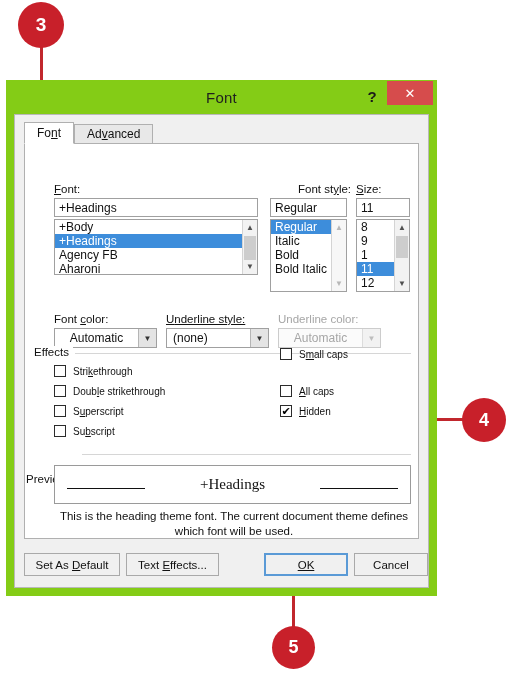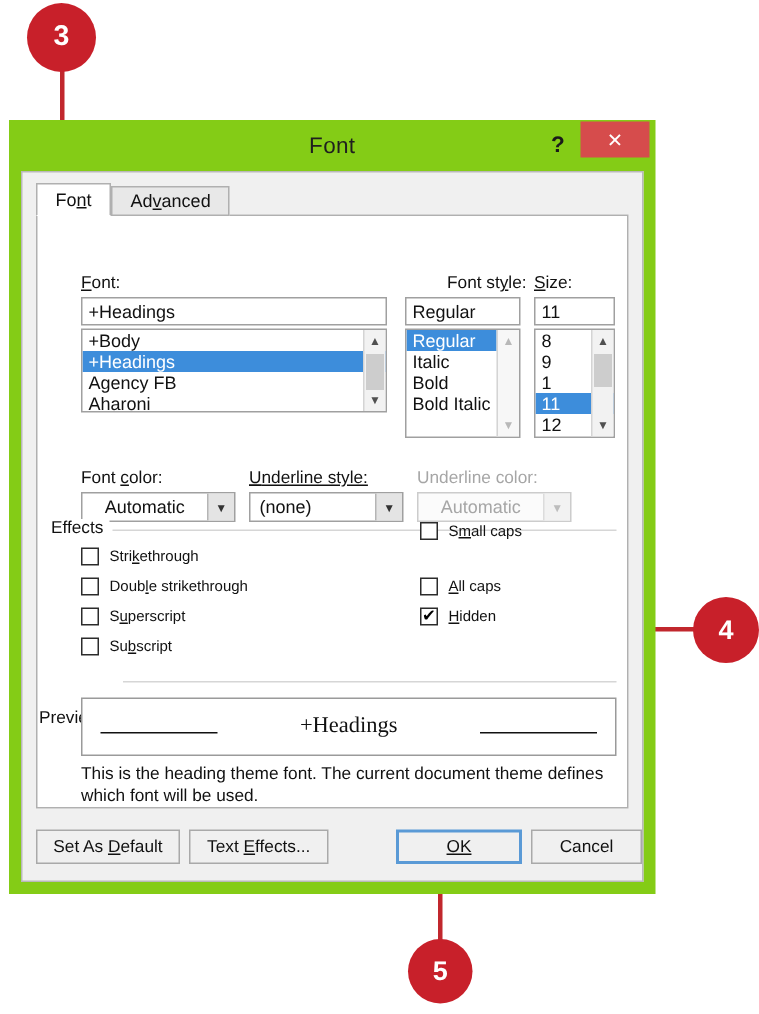--- a/index.html
+++ b/index.html
@@ -339,21 +339,21 @@
 
         <div class="grouplabel" style="left:1px; top:303px;margin-top:26px;">Preview</div>
         <div class="groupline" style="left:57px; top:310px; width:329px;"></div>
 
         <div id="previewbox" style="left:29px; top:321px; width:357px; height:39px;">
           <div class="prev-rule" style="left:12px; width:78px;"></div>
           <div id="preview-sample">+Headings</div>
           <div class="prev-rule" style="right:12px; width:78px;"></div>
         </div>
 
-        <div id="preview-desc" style="left:29px; top:365px; width:360px;">This is the heading theme font. The current document theme defines which font will be used.</div>
+        <div id="preview-desc" style="left:29px; top:365px; width:360px;text-align:center;">This is the heading theme font. The current document theme defines which font will be used.</div>
 
       </div>
 
       <div class="btn" style="left:9px; bottom:11px; width:96px;">
         <span>Set As <span class="u">D</span>efault</span>
       </div>
       <div class="btn" style="left:111px; bottom:11px; width:93px;">
         <span>Text <span class="u">E</span>ffects...</span>
       </div>
       <div class="btn focus" style="left:249px; bottom:11px; width:84px;">

